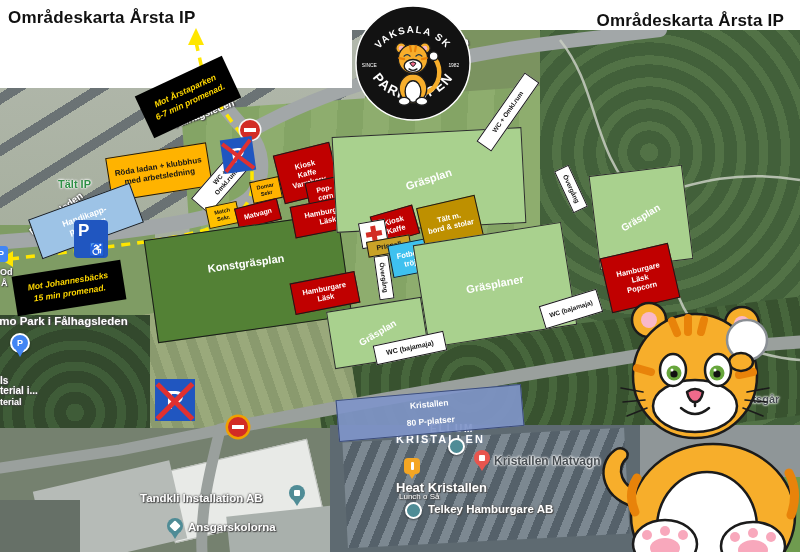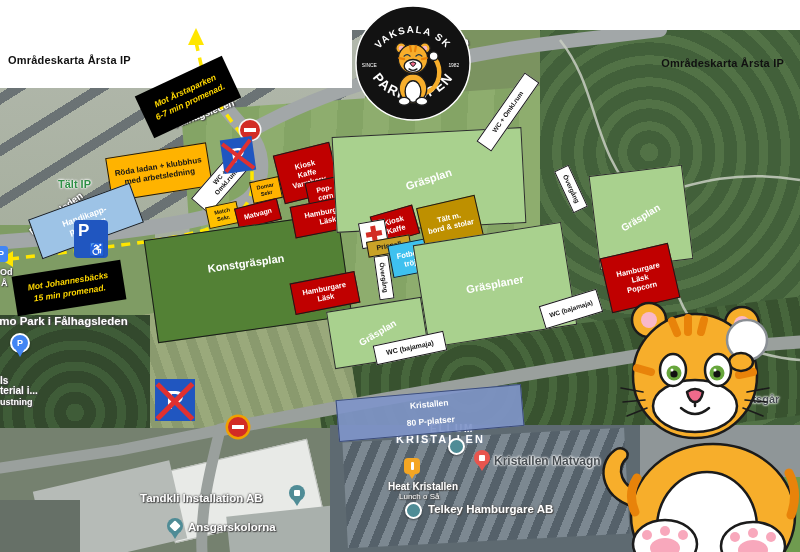--- a/index.html
+++ b/index.html
@@ -50,21 +50,21 @@
   .np-x{position:absolute;left:-12%;top:47%;width:124%;height:4px;background:#E03030;}
   .hp{background:#2056C0;border-radius:4px;display:block;color:#fff;font-weight:700;}
   .hp-p{position:absolute;left:4px;top:1px;font-size:17px;}
   .hp-wc{position:absolute;right:2px;bottom:1px;font-size:13px;}
   .ppin{width:16px;height:16px;border-radius:50%;background:#4285F4;border:2px solid #fff;display:flex;align-items:center;justify-content:center;box-shadow:0 1px 2px rgba(0,0,0,.4);}
   .ppin:after{content:"";position:absolute;left:50%;top:15px;transform:translateX(-50%);border:4px solid transparent;border-top:7px solid #4285F4;}
   
   .banner{position:absolute;background:#000;color:#FFD800;font-style:italic;font-weight:700;
           display:flex;flex-direction:column;align-items:center;justify-content:center;
           z-index:6;line-height:1.4;text-align:center;white-space:pre;}
-  .title{position:absolute;font-size:11px;font-weight:700;color:#111;z-index:7;letter-spacing:.2px;margin-top:46px;}
+  .title{position:absolute;font-size:17px;font-weight:700;color:#111;z-index:7;letter-spacing:.2px;}
   .cross-v{position:absolute;left:50%;top:50%;transform:translate(-50%,-50%);width:5px;height:16px;background:#D22C25;}
   .cross-h{position:absolute;left:50%;top:50%;transform:translate(-50%,-50%);width:16px;height:5px;background:#D22C25;}
   svg text{font-family:"Liberation Sans",sans-serif;}
 </style>
 </head>
 <body>
 
 <div id="stage">
 
   <div id="map">
@@ -110,32 +110,32 @@
 
     <span class="mlabel park" style="left:58px;top:148px;font-size:11px;">Tält IP</span>
     <span class="mlabel" style="left:172px;top:78px;font-size:10px;transform:rotate(-21deg);">Fålhagsleden</span>
     <span class="mlabel" style="left:24px;top:178px;font-size:10px;transform:rotate(-37deg);">Fålhagsleden</span>
     <span class="mlabel" style="left:405px;top:10px;font-size:10px;transform:rotate(-8deg);">Fålhagsleden</span>
     <span class="mlabel" style="left:-4px;top:285px;font-size:11.5px;">imo Park i Fålhagsleden</span>
     <span class="mlabel" style="left:0;top:238px;font-size:9px;">Od</span>
     <span class="mlabel" style="left:1px;top:249px;font-size:9px;">Å</span>
     <span class="mlabel" style="left:0;top:345px;font-size:10px;">ls</span>
     <span class="mlabel" style="left:0;top:355px;font-size:10px;">terial i...</span>
-    <span class="mlabel" style="left:0;top:368px;font-size:9px;">ustning</span>
+    <span class="mlabel" style="left:0;top:368px;font-size:9px;">terial</span>
     <span class="mlabel" style="left:140px;top:462px;font-size:11.5px;">Tandkli Installation AB</span>
     <div class="pin tear teal" style="left:289px;top:455px;">
         <span class="pin-glyph"></span>
       </div>
     <div class="pin tear teal" style="left:167px;top:488px;">
         <span class="school-cap"></span>
       </div>
     <span class="mlabel" style="left:188px;top:491px;font-size:11.5px;">Ansgarskolorna</span>
     <span class="mlabel bigcity" style="left:430px;top:393px;font-size:10px;">ELLUM</span>
     <span class="mlabel bigcity" style="left:396px;top:403px;font-size:11px;">KRISTALLEN</span>
-    <span class="mlabel" style="left:388px;top:451px;font-size:10px;">Heat Kristallen</span>
+    <span class="mlabel" style="left:396px;top:451px;font-size:13px;">Heat Kristallen</span>
     <span class="mlabel" style="left:399px;top:463px;font-size:8px;font-weight:400;">Lunch o Så</span>
     <div class="pin tear orangep" style="left:404px;top:428px;">
         <span class="pin-glyph" style="width:3px;height:8px;"></span>
       </div>
     <div class="pin tear redp" style="left:474px;top:420px;">
         <span class="pin-glyph"></span>
       </div>
     <span class="mlabel poi" style="left:494px;top:425px;font-size:12px;">Kristallen Matvagn</span>
     <div class="pin pin-dot" style="left:448px;top:408px;"></div>
     <div class="pin pin-dot" style="left:405px;top:472px;"></div>

